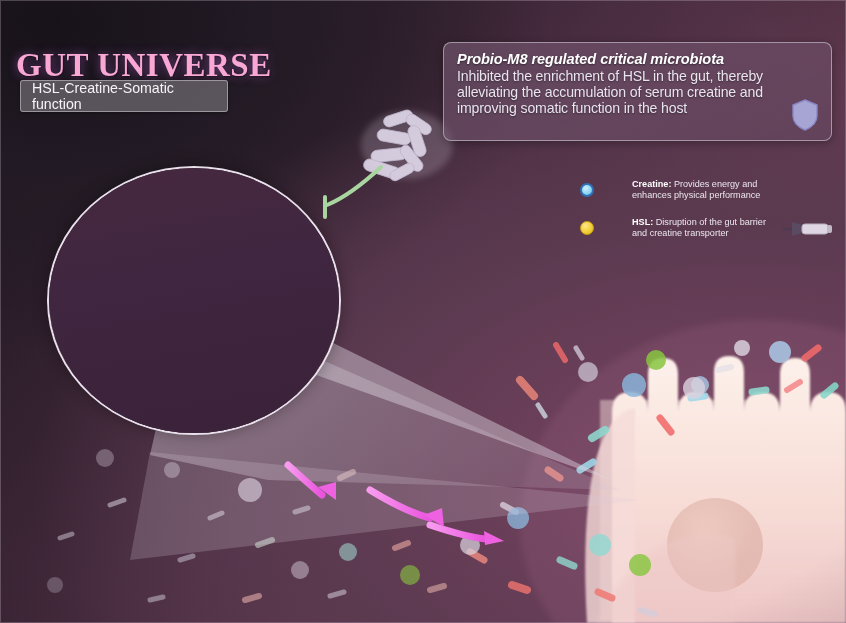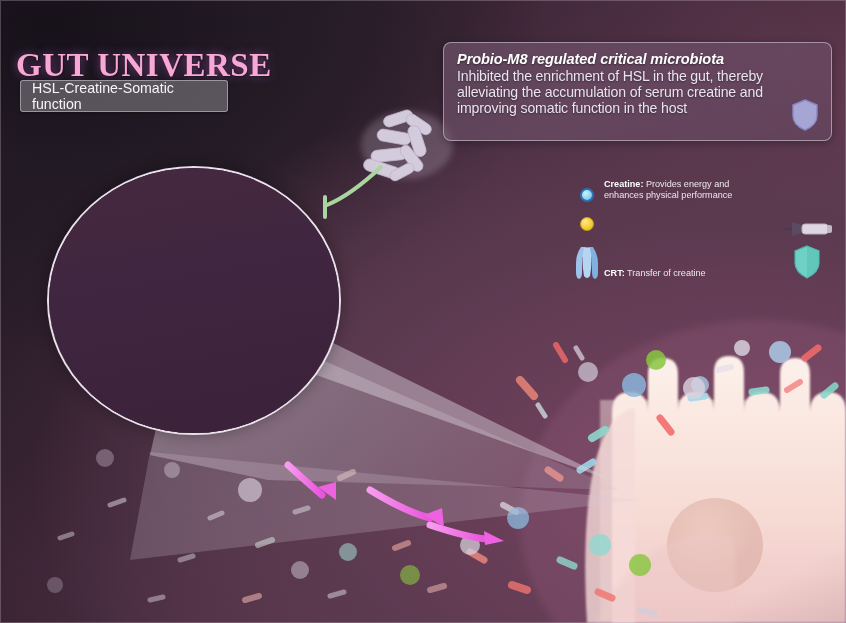--- a/index.html
+++ b/index.html
@@ -77,21 +77,21 @@
   }
   .callout-b{
     font-size:14.1px;line-height:16px;
     color:#e9e4ee;letter-spacing:-.15px;
     text-shadow:0 1px 2px rgba(0,0,0,.4);
   }
   .callout-shield{position:absolute;right:12px;bottom:9px;}
 
   
   .legend{position:absolute;left:570px;top:178px;width:262px;}
-  .lg-row{position:relative;display:flex;align-items:flex-end;margin-bottom:14px;}
+  .lg-row{position:relative;display:flex;align-items:center;margin-bottom:14px;gap:28px;}
   .lg-mark{width:34px;flex:0 0 34px;display:flex;justify-content:center;padding-top:1px;}
   .lg-txt{font-size:9.1px;line-height:11.4px;color:#ece7ef;padding-top:1px;width:150px;}
   .lg-txt b{color:#ffffff;font-weight:700;}
   .lg-aside{position:absolute;right:-4px;top:-8px;width:58px;display:flex;justify-content:center;}
 
   .dot-creatine{
     width:14px;height:14px;border-radius:50%;
     background:radial-gradient(circle at 36% 32%,#cdf0ff 0%,#8fd6f5 55%,#5bb8e6 100%);
     border:2px solid #2f6fb5;box-sizing:border-box;
   }
@@ -508,45 +508,30 @@
       <div class="lg-txt">
         <b>Creatine:</b>
         <span>Provides energy and enhances physical performance</span>
       </div>
     </div>
 
     <div class="lg-row" style="margin-top:6px;">
       <div class="lg-mark">
         <div class="dot-hsl"></div>
       </div>
+      <div class="lg-txt">
+        <b>HSL:</b>
+        <span>Disruption of the gut barrier and creatine transporter</span>
+      </div>
       <div class="lg-aside" style="top:2px;">
         <svg width="54" height="22" viewBox="0 0 54 22">
           <line x1="3" y1="11" x2="14" y2="11" stroke="#4a3a52" stroke-width="2.4"></line>
           <polygon points="12,4 22,7 22,15 12,18" fill="#5a4a62"></polygon>
           <rect x="22" y="6" width="26" height="10" rx="3" fill="#ded6e2" stroke="#b9b0be" stroke-width="1"></rect>
           <rect x="47" y="7" width="5" height="8" rx="2" fill="#c2b8c8"></rect>
         </svg>
       </div>
     </div>
 
-    <div class="lg-row" style="margin-top:10px;">
-      <div class="lg-mark">
-        <svg width="26" height="34" viewBox="0 0 26 34">
-          <path d="M13 1 q-5 8 -5 16 v10 q0 5 -3 6 q-3 -1 -3 -7 v-9 q0 -9 5 -16 z" fill="#9cc4ea"></path>
-          <path d="M13 1 q5 8 5 16 v9 q0 6 3 7 q3 -1 3 -6 v-10 q0 -8 -5 -16 z" fill="#7fb0de"></path>
-          <path d="M10 2 h6 q3 12 0 28 q-3 4 -6 0 q-3 -16 0 -28 z" fill="#b6d5f2"></path>
-        </svg>
-      </div>
-      <div class="lg-txt" style="padding-top:10px;">
-        <b>CRT:</b>
-        <span>Transfer of creatine</span>
-      </div>
-      <div class="lg-aside" style="top:0px;">
-        <svg width="28" height="34" viewBox="0 0 28 34">
-          <path d="M14 1 L26 6 V18 Q26 27 14 33 Q2 27 2 18 V6 Z" fill="#6fd0c4" stroke="#4fb3a6" stroke-width="1.2"></path>
-          <path d="M14 1 L26 6 V18 Q26 27 14 33 Z" fill="#5bc3b6" opacity=".7"></path>
-        </svg>
-      </div>
-    </div>
   </div>
 
   <div class="frame"></div>
 </div>
 
 </body></html>

